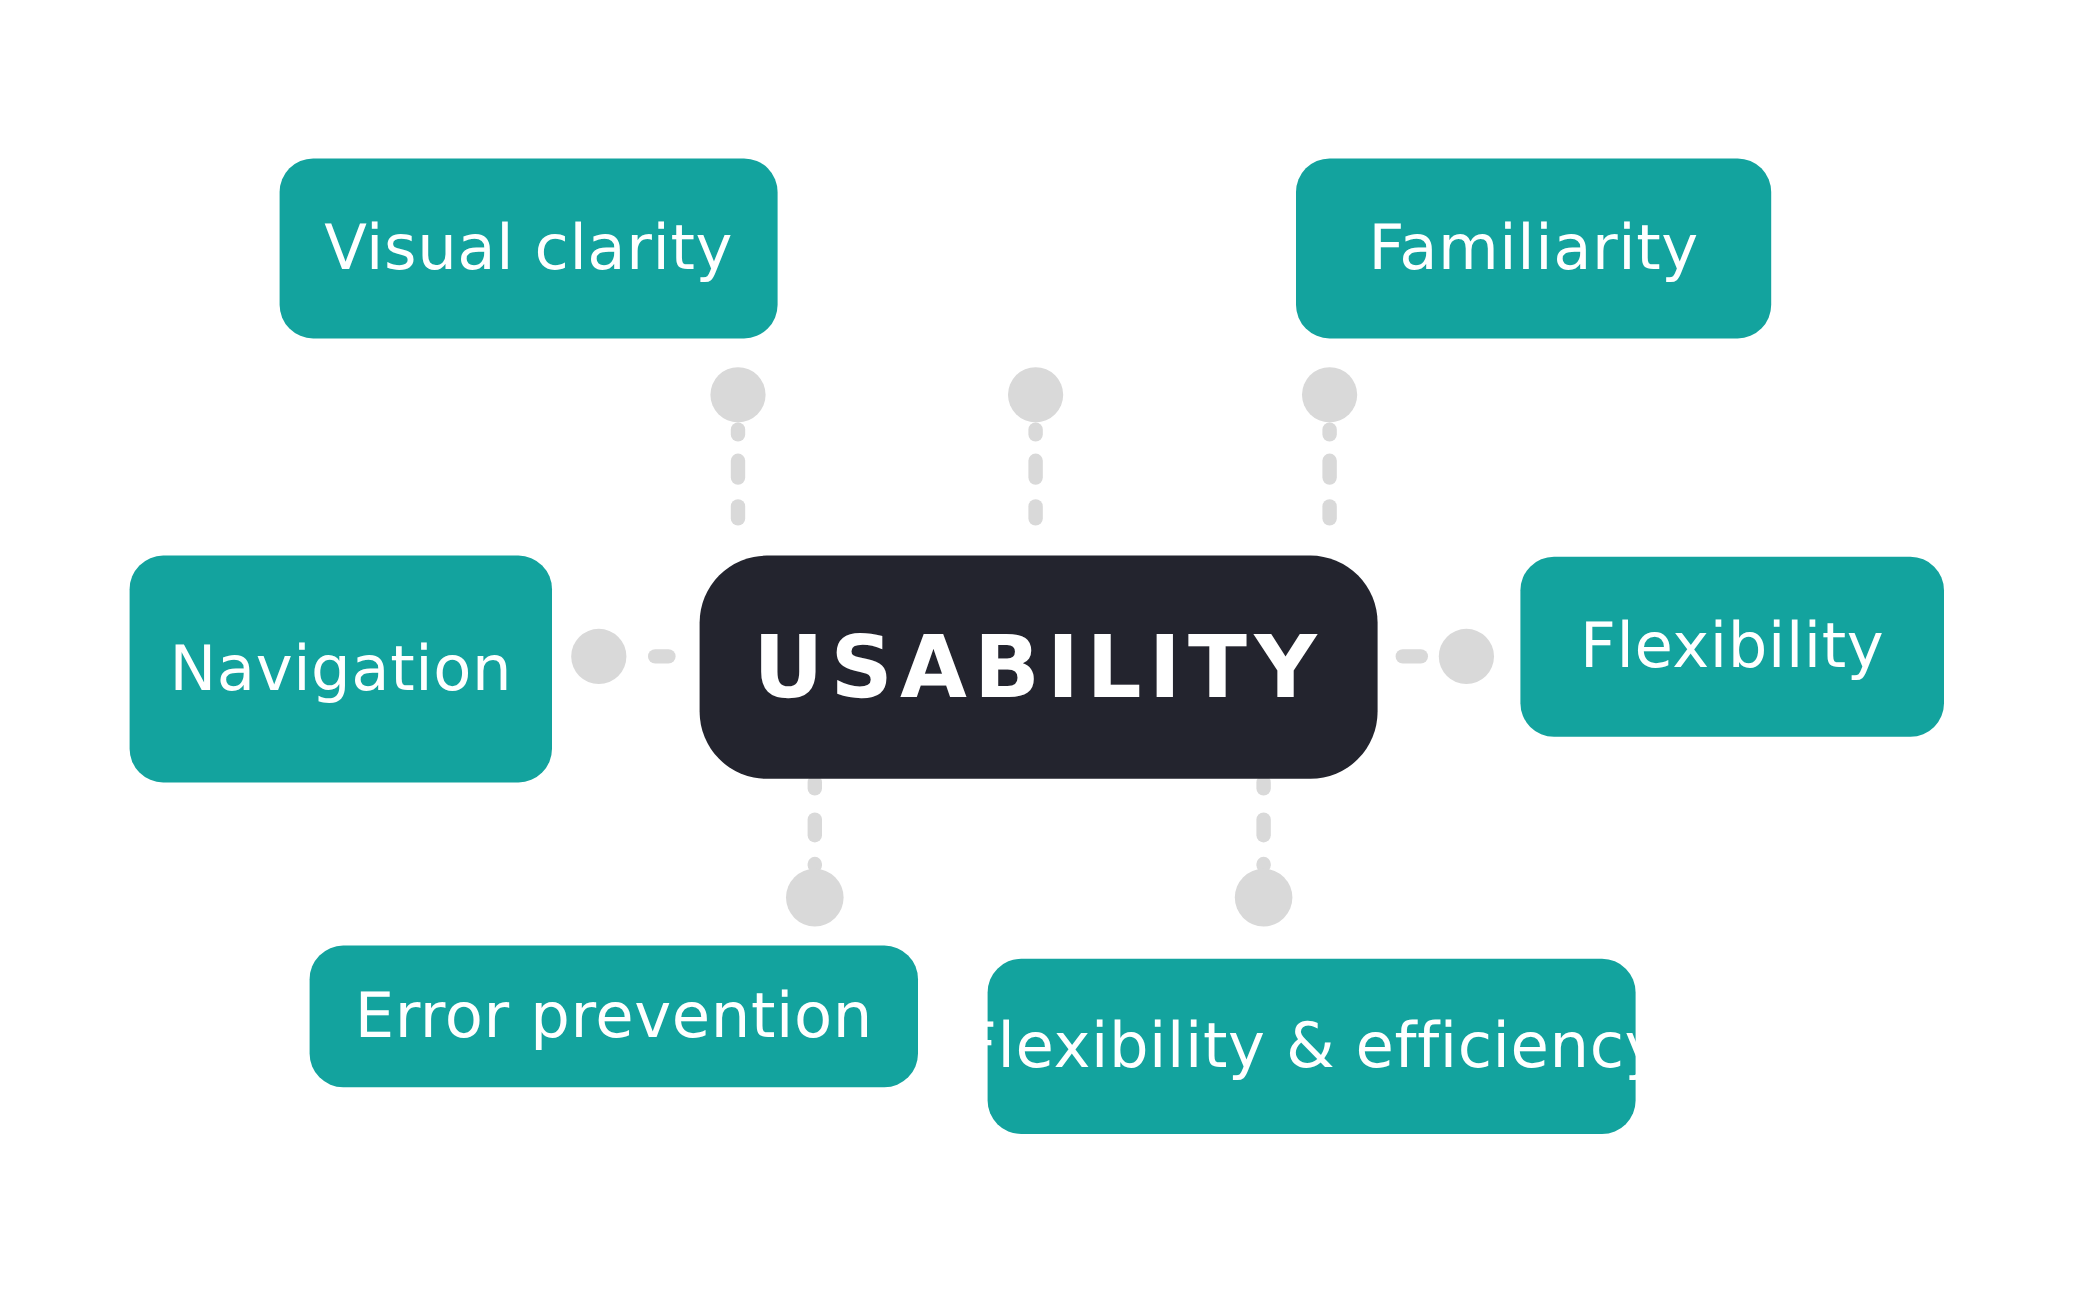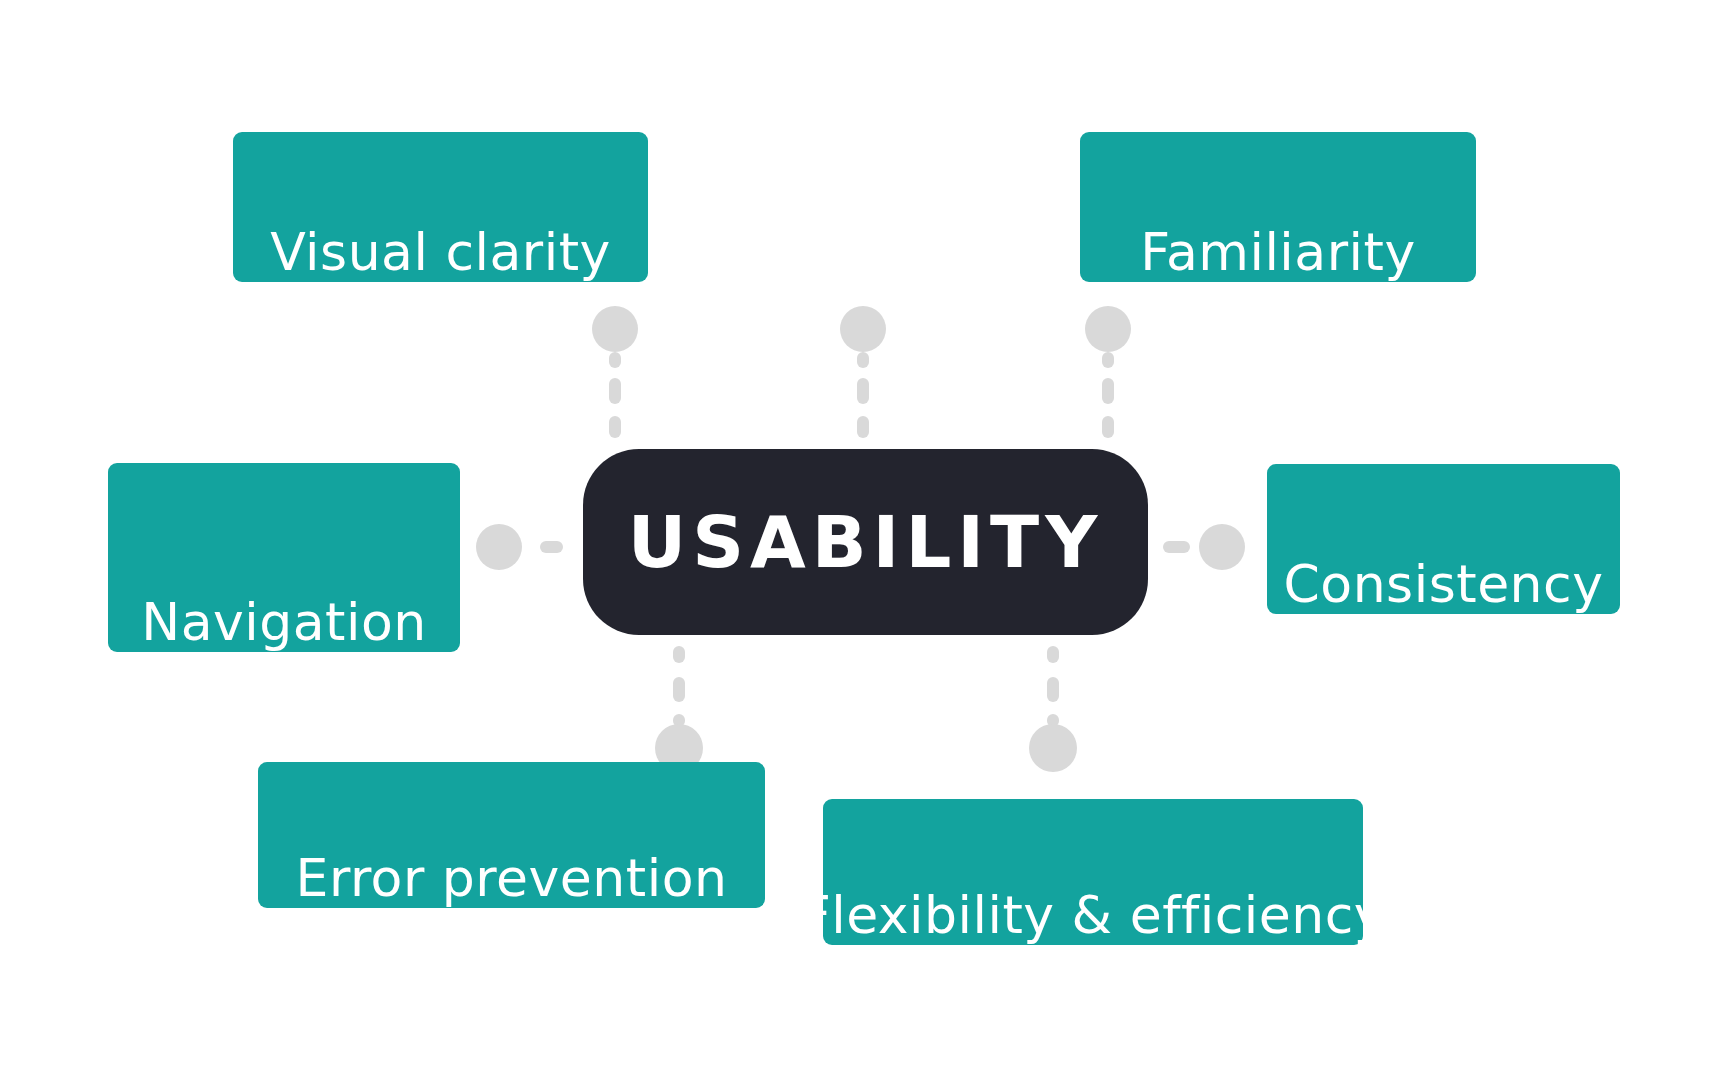--- a/index.html
+++ b/index.html
@@ -33,22 +33,21 @@
   }
   .node{
     position:absolute;
     display:flex;
     align-items:center;
     justify-content:center;
     text-align:center;
   }
   .node.sat{
     background:var(--satellite);
-    border-radius:9px;
-    align-items:flex-end;
+    border-radius:28px;
   }
   .node.sat .node-label{
     color:var(--label);
     font-size:52px;
     font-weight:normal;
     letter-spacing:0.5px;
     white-space:nowrap;
   }
   .node.centerNode{
     background:var(--center);
@@ -121,29 +120,29 @@
 
 
   <div class="node sat" style="left:1080px;top:132px;width:396px;height:150px">
     <span class="node-label">Familiarity</span>
   </div>
 
   <div class="node sat" style="left:108px;top:463px;width:352px;height:189px">
     <span class="node-label">Navigation</span>
   </div>
 
-  <div class="node centerNode" style="left:583px;top:449px;width:565px;height:186px">
+  <div class="node centerNode" style="left:583px;top:463px;width:565px;height:186px">
     <span class="node-label">USABILITY</span>
   </div>
 
   <div class="node sat" style="left:1267px;top:464px;width:353px;height:150px">
-    <span class="node-label">Consistency</span>
+    <span class="node-label">Flexibility</span>
   </div>
 
-  <div class="node sat" style="left:258px;top:762px;width:507px;height:146px">
+  <div class="node sat" style="left:258px;top:788px;width:507px;height:118px">
     <span class="node-label">Error prevention</span>
   </div>
 
   <div class="node sat" style="left:823px;top:799px;width:540px;height:146px">
     <span class="node-label">Flexibility &amp; efficiency</span>
   </div>
 
 </div>
 
 </body></html>

